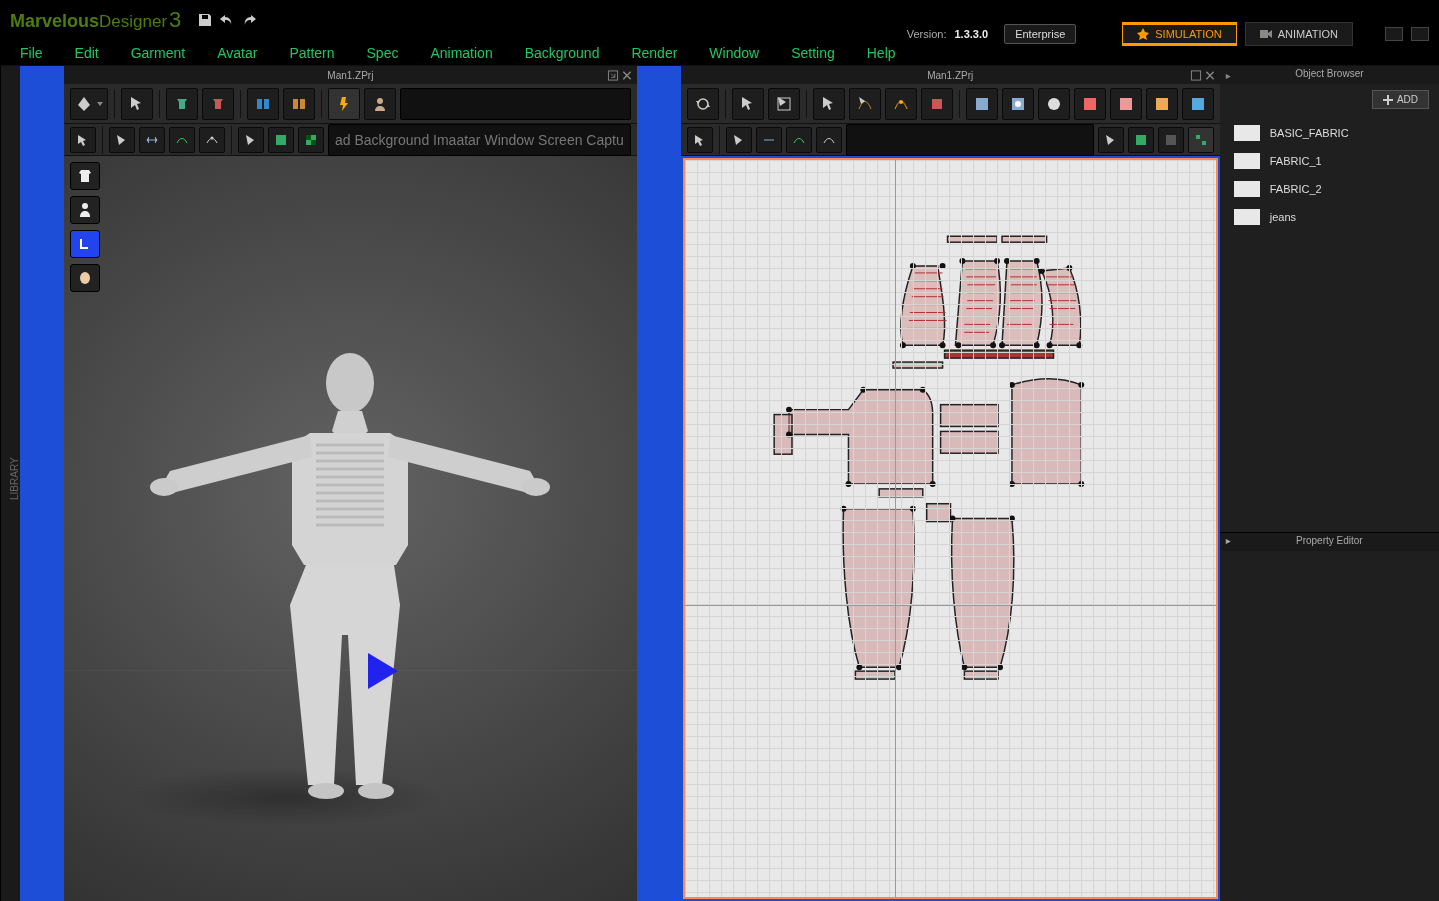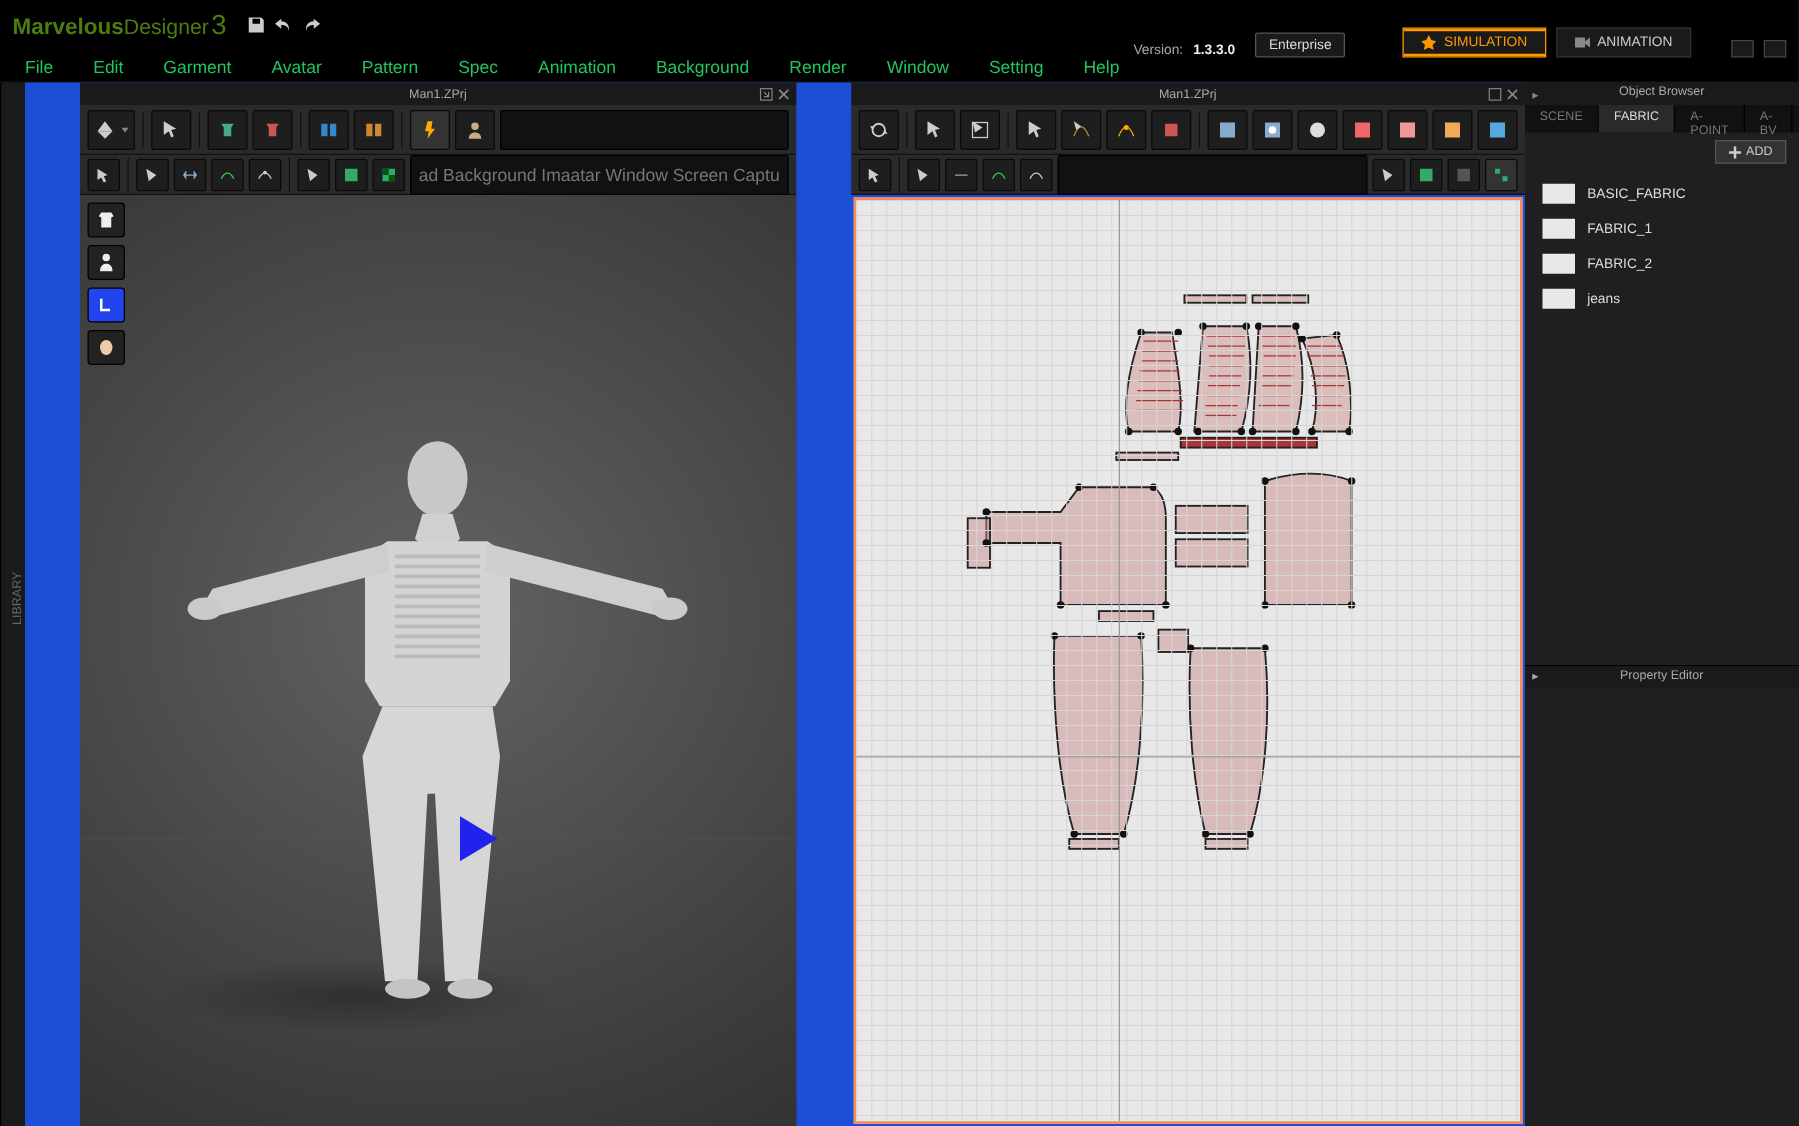--- a/index.html
+++ b/index.html
@@ -13,21 +13,21 @@
   height: 40px; background: #000; display: flex; align-items: center;
   padding: 0 10px; justify-content: space-between;
 }
 .title-left { display: flex; align-items: center; gap: 16px; }
 .app-title { color: #4d7c0f; font-size: 18px; }
 .app-title b { font-weight: bold; }
 .app-title .thin { font-weight: 300; font-size: 17px; }
 .app-title .num { font-size: 22px; font-weight: 300; margin-left: 2px; }
 .title-icons { display: flex; gap: 6px; }
 .ticon { width: 16px; height: 16px; color: #ccc; cursor: pointer; }
-.title-right { display: flex; align-items: flex-end; gap: 8px; margin-top: 27px; }
+.title-right { display: flex; align-items: center; gap: 8px; margin-top: 27px; }
 .version-label { color: #aaa; font-size: 11px; }
 .version-val { color: #eee; font-size: 11px; font-weight: bold; margin-right: 8px; }
 .badge-ent { background: #1a1a1a; border: 1px solid #555; padding: 3px 10px; color: #ddd; border-radius: 2px; font-size: 11px; }
 .mode-btn { padding: 5px 14px; background: #1a1a1a; border: 1px solid #333; color: #ccc; font-size: 11px; display: flex; align-items: center; gap: 6px; cursor: pointer; }
 .mode-btn.active { border-top-color: #f90; color: #f90; box-shadow: 0 -2px 0 #f90 inset, 0 2px 0 #f90 inset; border-color: #f90; }
 .mode-btn svg { width: 12px; height: 12px; }
 .sysbtn { width: 18px; height: 14px; background: #1a1a1a; border: 1px solid #444; cursor: pointer; }
 
 .menubar {
   height: 26px; background: #000; display: flex; align-items: center;
@@ -602,27 +602,20 @@
             <circle class="ppt" cx="398" cy="165" r="3"></circle>
         </g>
       </svg>
     </div>
   </div>
 
   <div class="sidebar-right">
     <div class="browser-title">
       <span class="dot">▸</span><span>Object Browser</span>
     </div>
-    <div class="tab-row">
-      <div class="tab">SCENE</div>
-      <div class="tab active">FABRIC</div>
-      <div class="tab">A-POINT</div>
-      <div class="tab">A-BV</div>
-      <div class="tab">MEASURE</div>
-    </div>
     <div class="add-row">
       <div class="add-btn">
         <svg width="10" height="10" viewBox="0 0 10 10">
             <path fill="#ccc" d="M4 0h2v4h4v2H6v4H4V6H0V4h4z"></path>
           </svg>
         <span>ADD</span>
       </div>
     </div>
     <div class="fabric-list">
       <div class="fabric-item">

